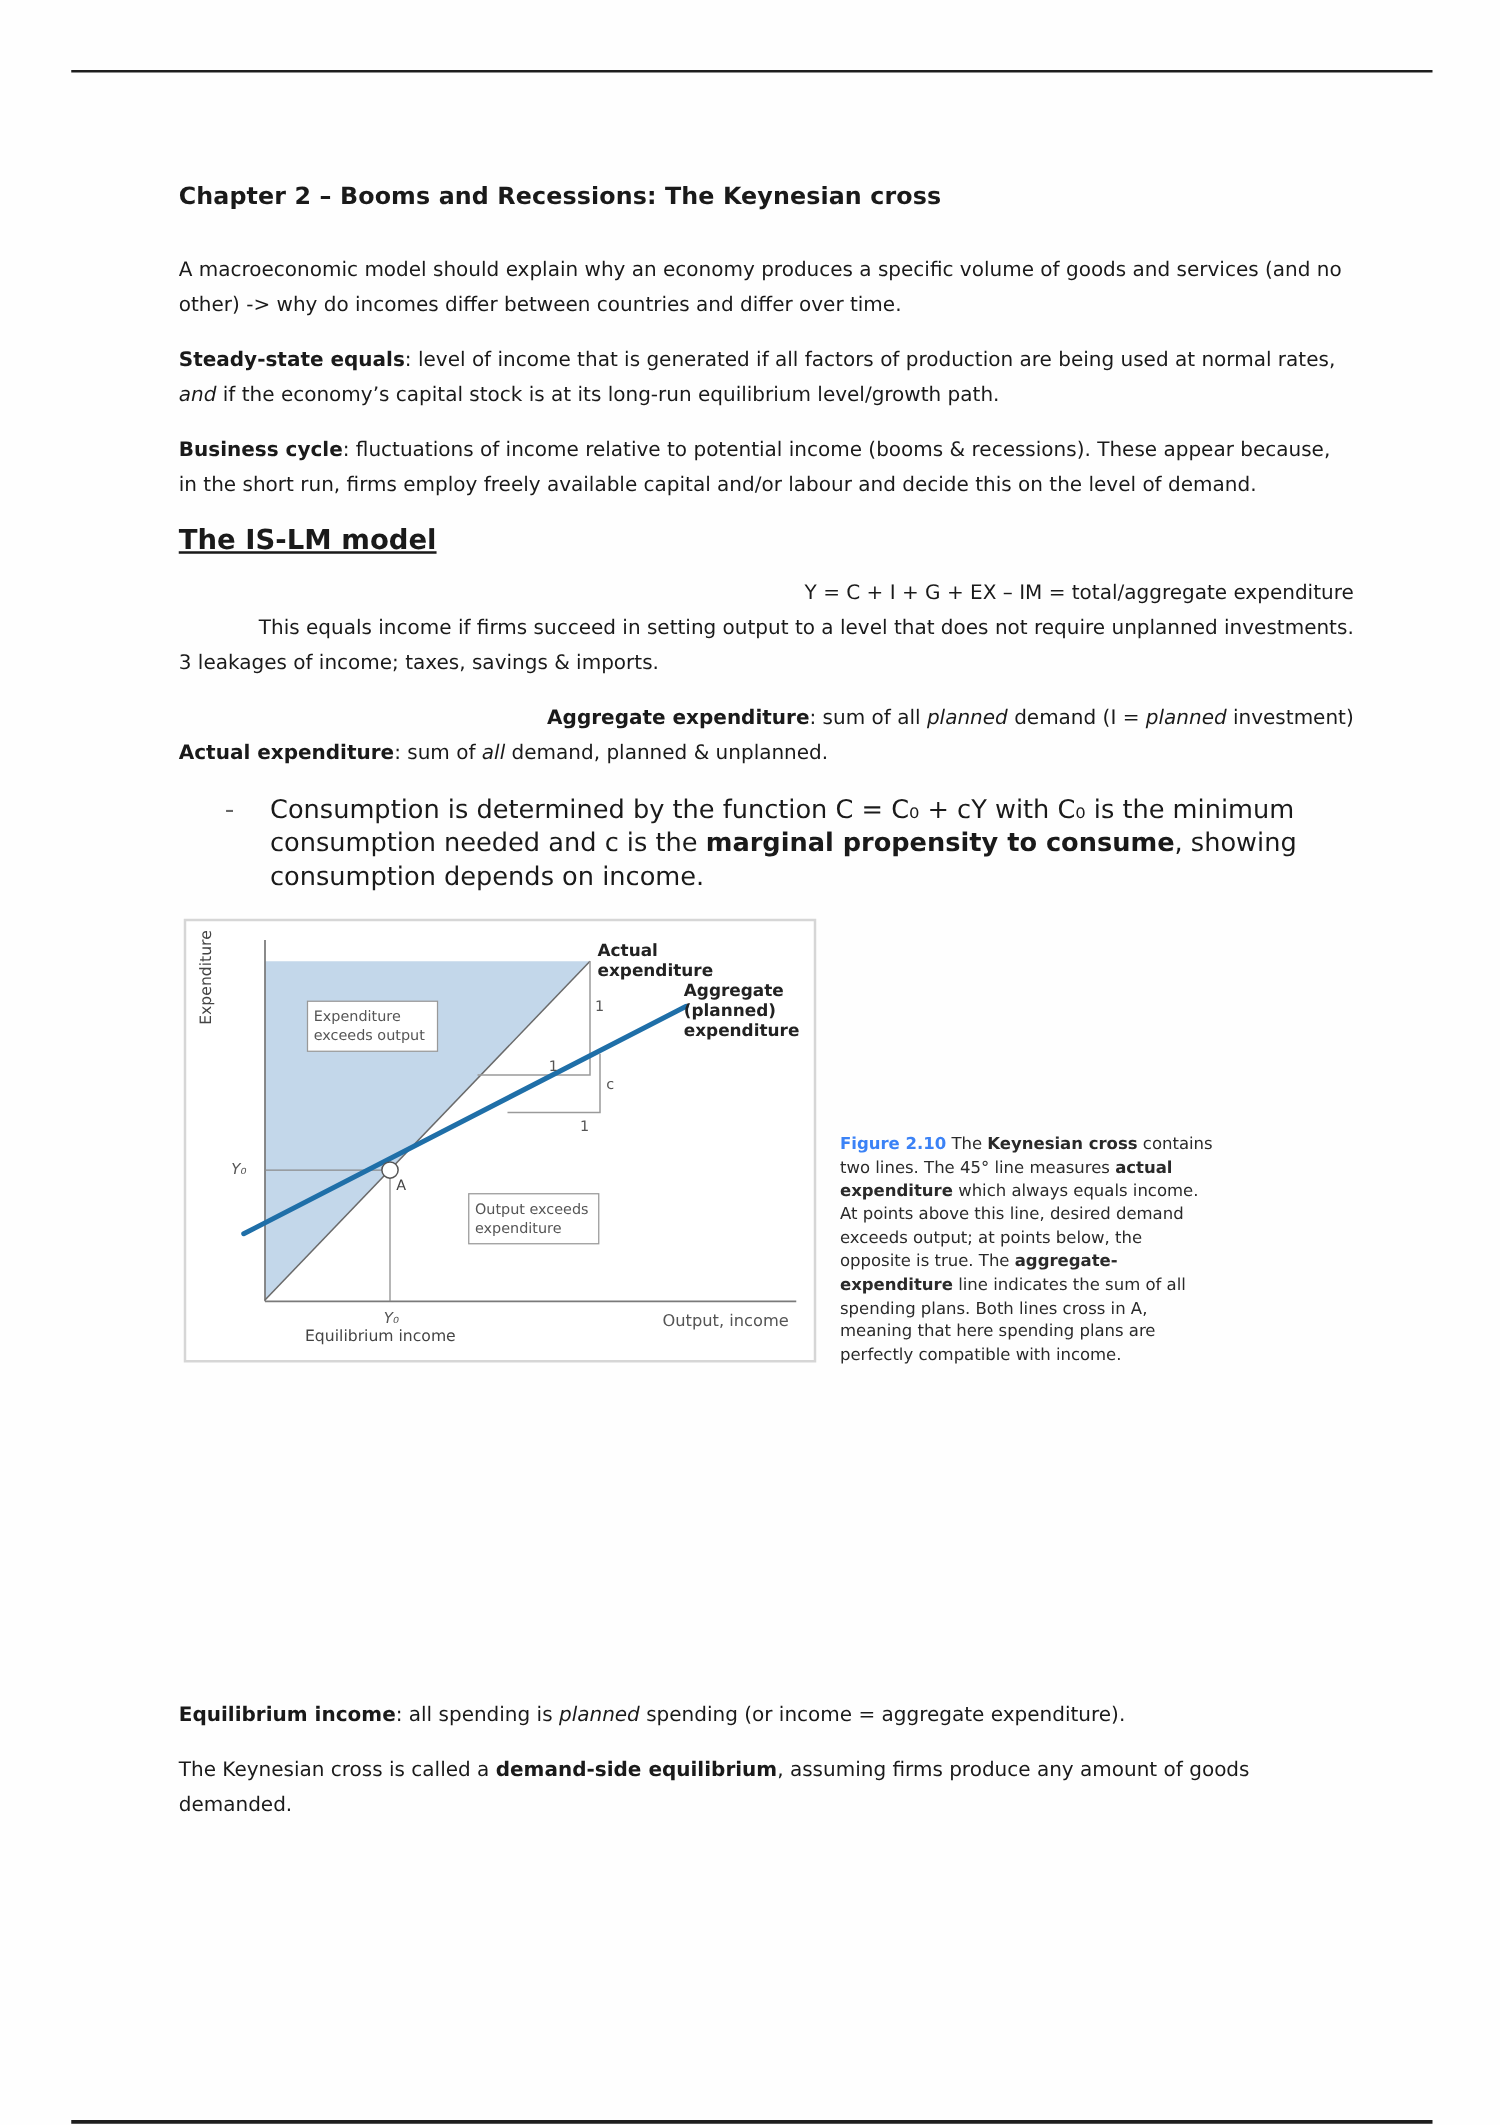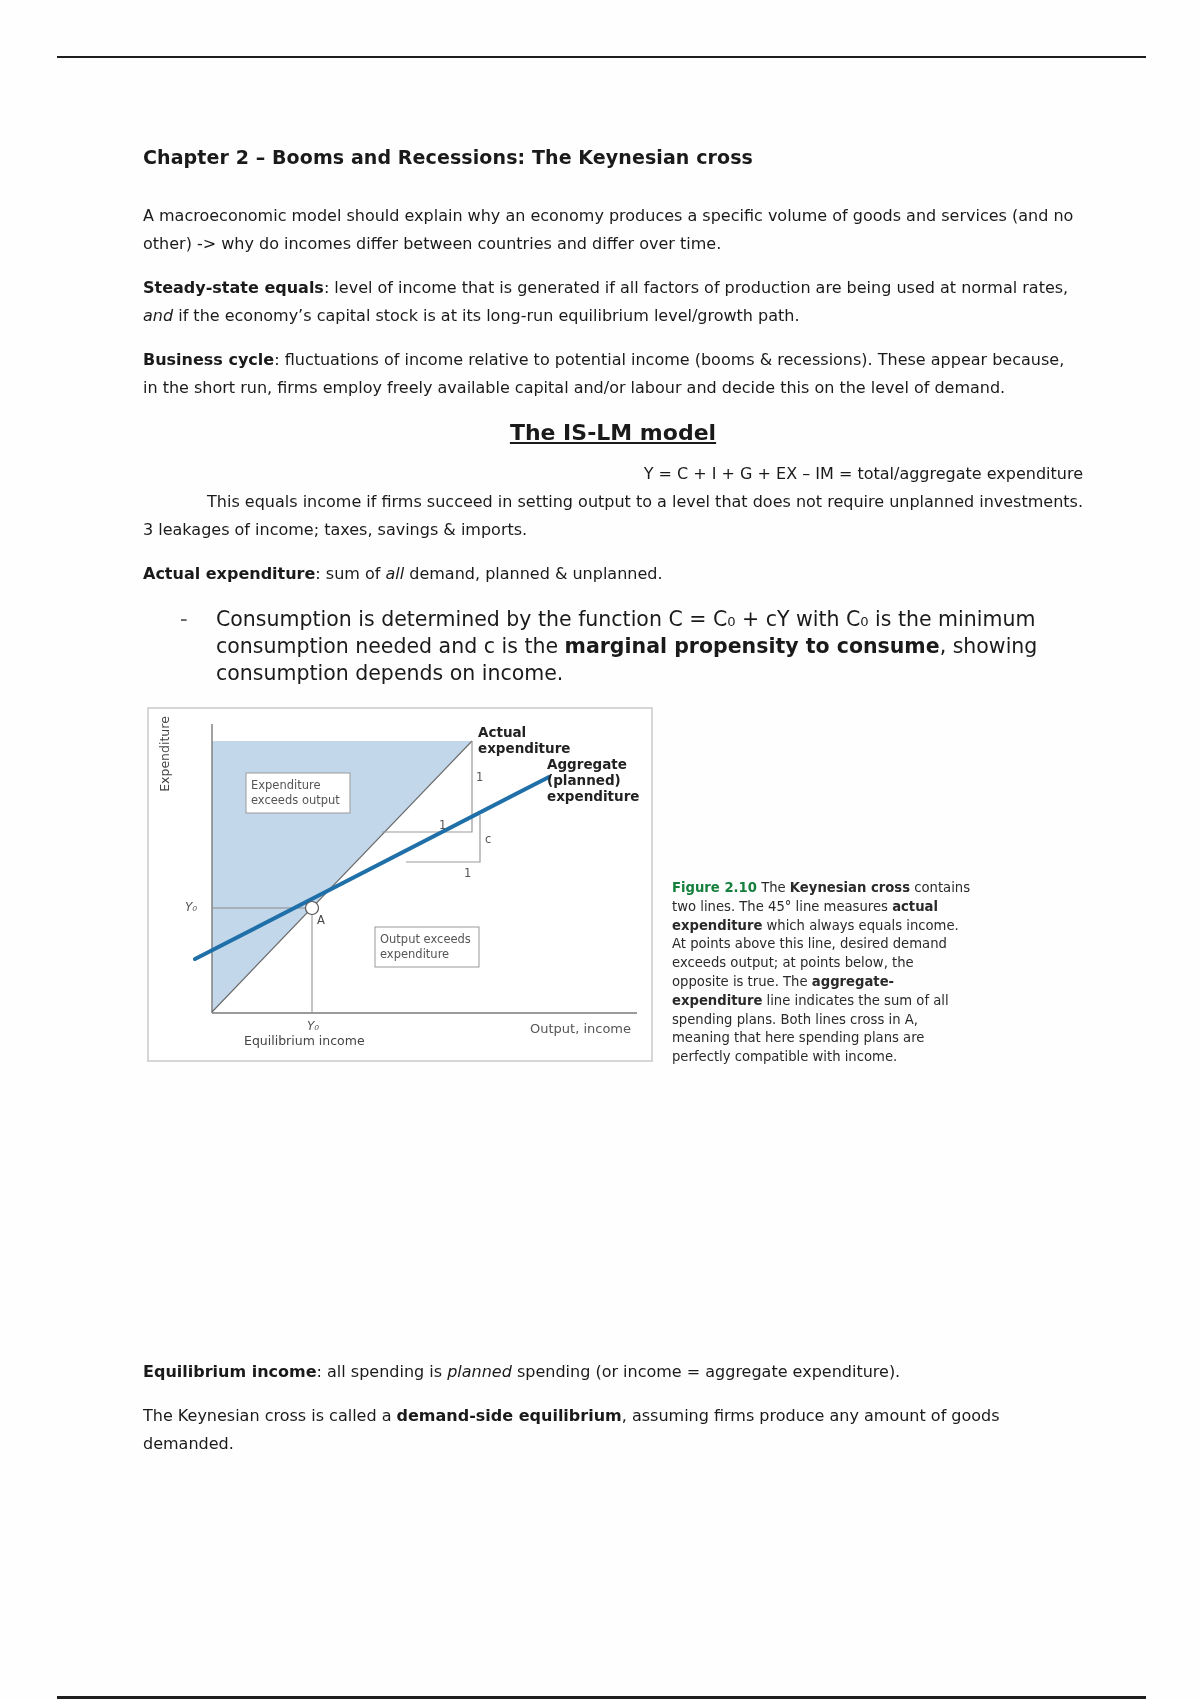--- a/index.html
+++ b/index.html
@@ -5,30 +5,30 @@
   html, body { margin: 0; padding: 0; background: #fefefe; }
   body { width: 1200px; height: 1700px; position: relative; overflow: hidden;
          font-family: "DejaVu Sans", sans-serif; color: #1a1a1a; }
   .rule { position: absolute; left: 57px; width: 1089px; background: #1e1e1e; }
   .rule.top { top: 56px; height: 2px; }
   .rule.bottom { top: 1696px; height: 3px; }
   .content { position: absolute; left: 143px; top: 140px; width: 940px; }
   h1 { font-size: 19px; font-weight: bold; margin: 0 0 28px 0; line-height: 34px; letter-spacing: 0.1px; }
   p { font-size: 16px; line-height: 28px; margin: 0 0 16px 0; }
   p.tight { margin: 0; text-align: right; }
-  h2 { font-size: 22px; font-weight: bold; text-decoration: underline; margin: 0 0 12px 0; line-height: 30px; text-align: center; }
+  h2 { font-size: 22px; font-weight: bold; text-decoration: underline; margin: 0 0 12px 0; line-height: 30px; }
   ul { list-style: none; margin: 0 0 20px 0; padding: 0; }
   ul li { font-size: 20.5px; line-height: 27px; position: relative; padding-left: 73px; }
   ul li .bullet { position: absolute; left: 37px; top: 0; color: #666; }
   .figure-wrap { position: relative; height: 410px; margin: 8px 0 0 0; }
   .fig-frame { position: absolute; left: 4px; top: 0; width: 506px; height: 355px;
                border: 2px solid #d6d6d6; background: #fff; box-sizing: border-box; }
   .caption { position: absolute; left: 529px; top: 172px; width: 300px;
              font-family: "DejaVu Sans", sans-serif; font-size: 13.2px; line-height: 18.8px; color: #2a2a2a; }
-  .caption .fig-num { color: #15803d; font-weight: bold; }
+  .caption .fig-num { color: #3b82f6; font-weight: bold; }
   .after { position: absolute; left: 143px; top: 1358px; width: 940px; }
 </style>
 </head>
 <body>
 
 <div class="rule top"></div>
 
 <div class="content">
   <h1>Chapter 2 – Booms and Recessions: The Keynesian cross</h1>
 
@@ -38,20 +38,21 @@
 
 
   <p><b>Business cycle</b><span>: fluctuations of income relative to potential income (booms &amp; recessions). These appear because, in the short run, firms employ freely available capital and/or labour and decide this on the level of demand.</span></p>
 
   <h2>The IS-LM model</h2>
 
   <p class="tight">Y = C + I + G + EX – IM = total/aggregate expenditure</p>
   <p class="tight">This equals income if firms succeed in setting output to a level that does not require unplanned investments.</p>
   <p>3 leakages of income; taxes, savings &amp; imports.</p>
 
+  <p class="tight"><b>Aggregate expenditure</b><span>: sum of all </span><i>planned</i><span> demand (I = </span><i>planned</i><span> investment)</span></p>
   <p style="margin-bottom:18px"><b>Actual expenditure</b><span>: sum of </span><i>all</i><span> demand, planned &amp; unplanned.</span></p>
 
   <ul>
     <li><span class="bullet">-</span></li>
     <li><span class="bullet">-</span><span>Consumption is determined by the function C = C₀ + cY with C₀ is the minimum consumption needed and c is the </span><b>marginal propensity to consume</b><span>, showing consumption depends on income.</span></li>
   </ul>
 
   <div class="figure-wrap">
     <div class="fig-frame">
       <svg width="502" height="351" viewBox="0 0 502 351" style="position:absolute;left:0;top:0;font-family:'DejaVu Sans',sans-serif;">

